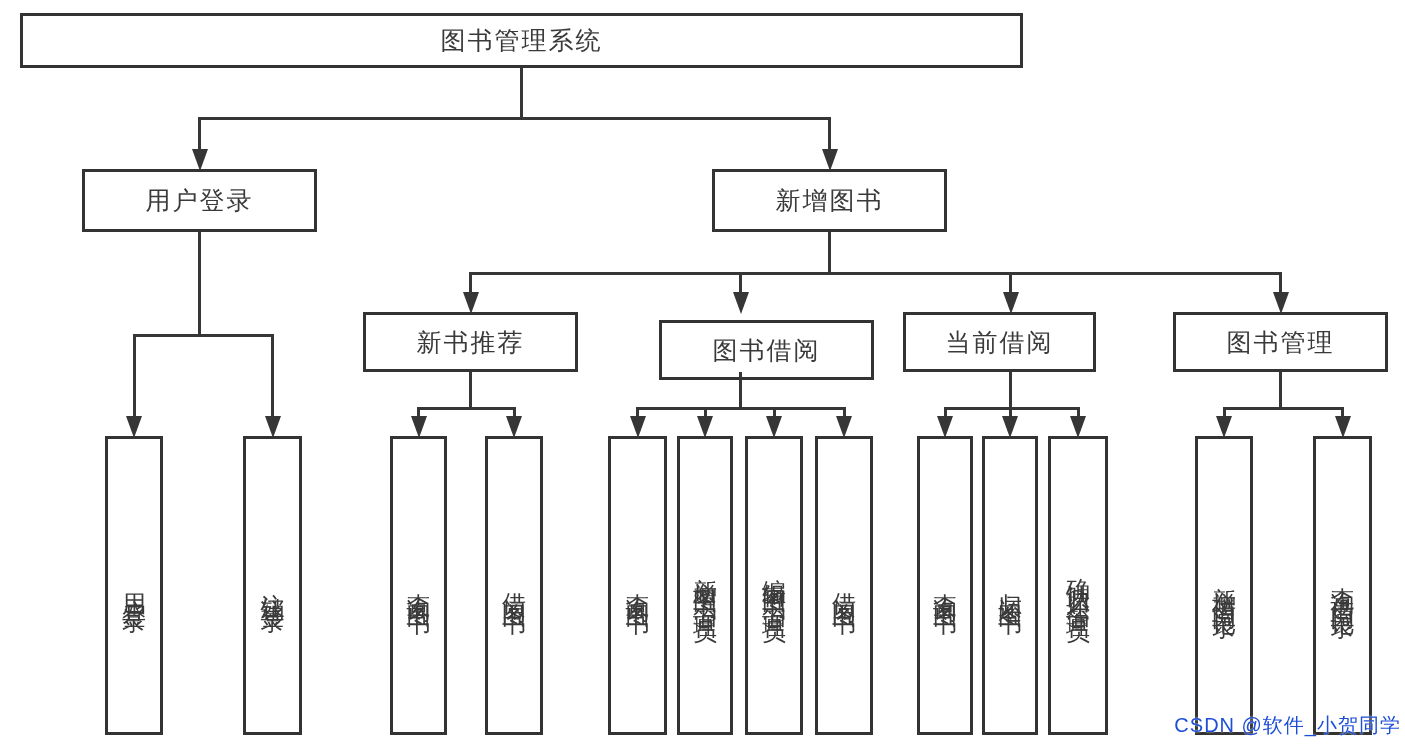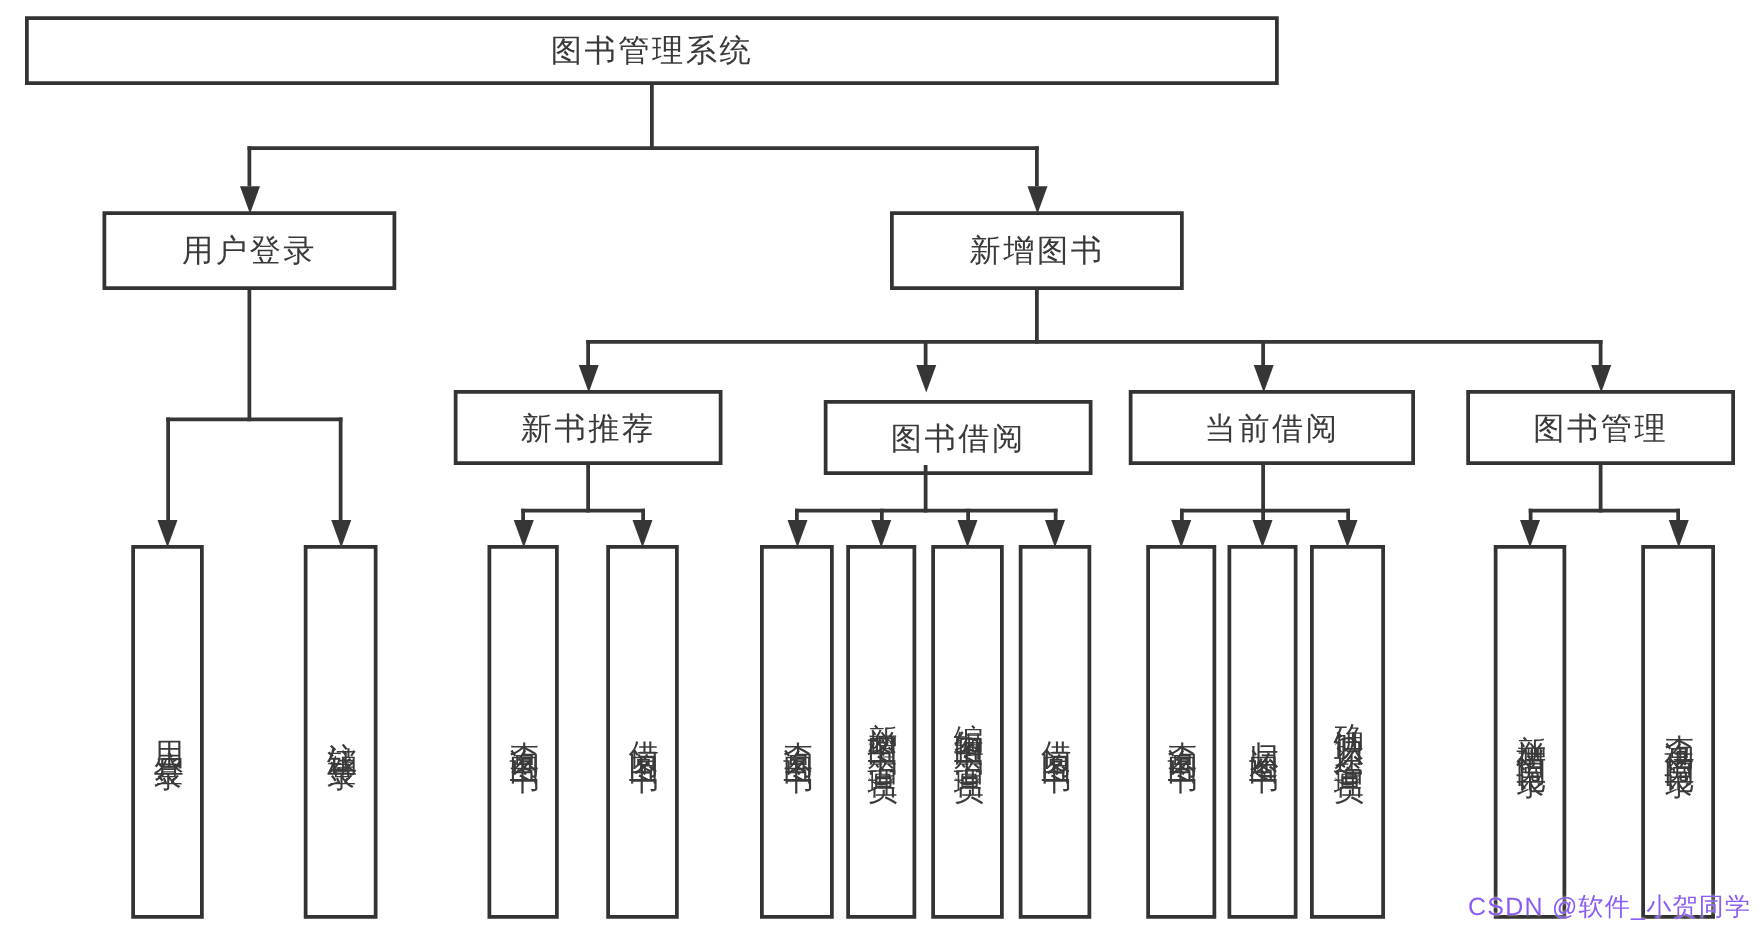--- a/index.html
+++ b/index.html
@@ -21,21 +21,21 @@
   }
   .vline, .hline { position:absolute; background:#363636; }
   .arrowhead {
     position:absolute; width:0; height:0;
     border-left:8px solid transparent;
     border-right:8px solid transparent;
     border-top:22px solid #363636;
   }
   .watermark {
     position:absolute; top:712px; right:4px;
-    font-size:20px; letter-spacing:1px; color:#8b5cf6;
+    font-size:20px; letter-spacing:1px; color:#1d4ed8;
     text-shadow:0 0 2px #ffffff;
     font-family:"Liberation Sans", sans-serif;
   }
 </style>
 </head>
 <body>
 
 <div class="stage" id="stage">
   <div id="nodes-layer">
       <div class="node horizontal" style="left: 20px; top: 13px; width: 1003px; height: 55px; align-items: center;">
@@ -46,21 +46,21 @@
       </div>
       <div class="node horizontal" style="left: 712px; top: 169px; width: 235px; height: 63px;">
         <span class="label">新增图书</span>
       </div>
       <div class="node horizontal" style="left: 363px; top: 312px; width: 215px; height: 60px;">
         <span class="label">新书推荐</span>
       </div>
       <div class="node horizontal" style="left: 633px; top: 320px; width: 215px; height: 60px; margin-left: 26px;">
         <span class="label">图书借阅</span>
       </div>
-      <div class="node horizontal" style="left: 903px; top: 312px; width: 229px; height: 60px;">
+      <div class="node horizontal" style="left: 903px; top: 312px; width: 193px; height: 60px;">
         <span class="label">当前借阅</span>
       </div>
       <div class="node horizontal" style="left: 1173px; top: 312px; width: 215px; height: 60px;">
         <span class="label">图书管理</span>
       </div>
       <div class="node vertical" style="left: 105px; top: 436px; width: 58px; height: 299px;">
         <span class="label">用户登录</span>
       </div>
       <div class="node vertical" style="left: 243px; top: 436px; width: 59px; height: 299px;">
         <span class="label">注销登录</span>

